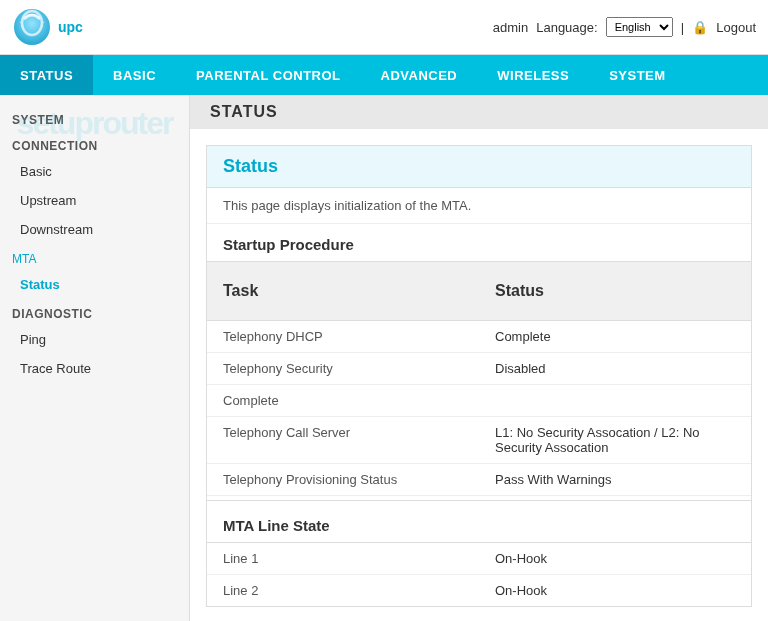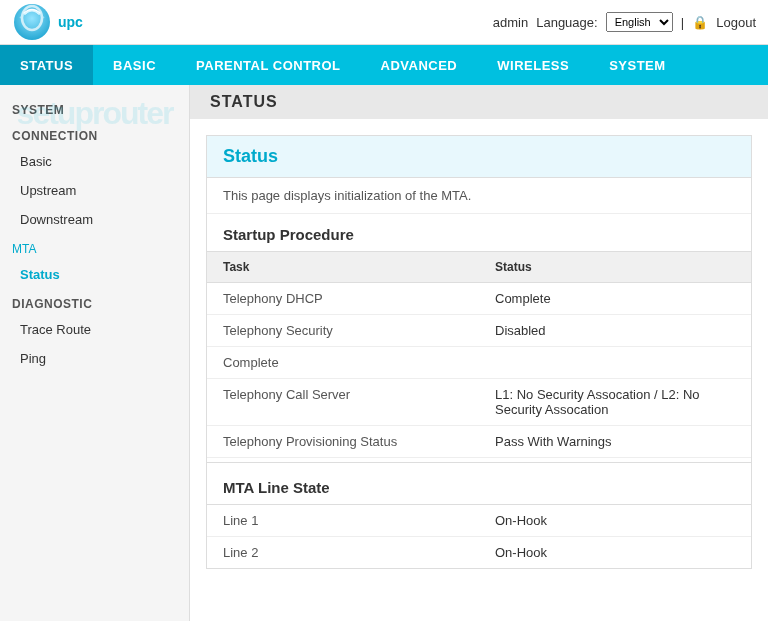--- a/index.html
+++ b/index.html
@@ -6,21 +6,21 @@
     body { font-family: Arial, sans-serif; font-size: 13px; color: #333; background: #fff; width: 768px; }
 
     
     .header {
       display: flex;
       align-items: center;
       justify-content: space-between;
       padding: 6px 12px;
       background: #fff;
       border-bottom: 1px solid #ddd;
-      height: 45px;
+      height: 55px;
     }
     .logo-area {
       display: flex;
       align-items: center;
       gap: 6px;
     }
     .logo-icon {
       width: 40px;
       height: 40px;
     }
@@ -167,22 +167,22 @@
       color: #333;
       border-bottom: 1px solid #ddd;
     }
     .table-header-row {
       display: grid;
       grid-template-columns: 1fr 1fr;
       background: #f0f0f0;
       border-bottom: 1px solid #ddd;
     }
     .table-header-cell {
-      padding: 8px 16px;
-      font-size: 12px;
+      padding: 20px 16px;
+      font-size: 16px;
       font-weight: bold;
       color: #333;
     }
     .table-row {
       display: grid;
       grid-template-columns: 1fr 1fr;
       border-bottom: 1px solid #eee;
     }
     .table-row:last-child {
       border-bottom: none;
@@ -246,22 +246,22 @@
   <div class="sidebar">
     <div class="sidebar-watermark">setuprouter</div>
     <div class="sidebar-section">SYSTEM</div>
     <div class="sidebar-section">CONNECTION</div>
     <div class="sidebar-item">Basic</div>
     <div class="sidebar-item">Upstream</div>
     <div class="sidebar-item">Downstream</div>
     <div class="sidebar-subsection">MTA</div>
     <div class="sidebar-item active">Status</div>
     <div class="sidebar-section">DIAGNOSTIC</div>
+    <div class="sidebar-item">Ping</div>
     <div class="sidebar-item">Trace Route</div>
-    <div class="sidebar-item">Ping</div>
   </div>
 
   <div class="main-content">
     <div class="page-title-bar">STATUS</div>
 
     <div class="status-box">
       <div class="status-box-header">Status</div>
       <div class="status-description">This page displays initialization of the MTA.</div>
 
       <div class="section-title">Startup Procedure</div>

